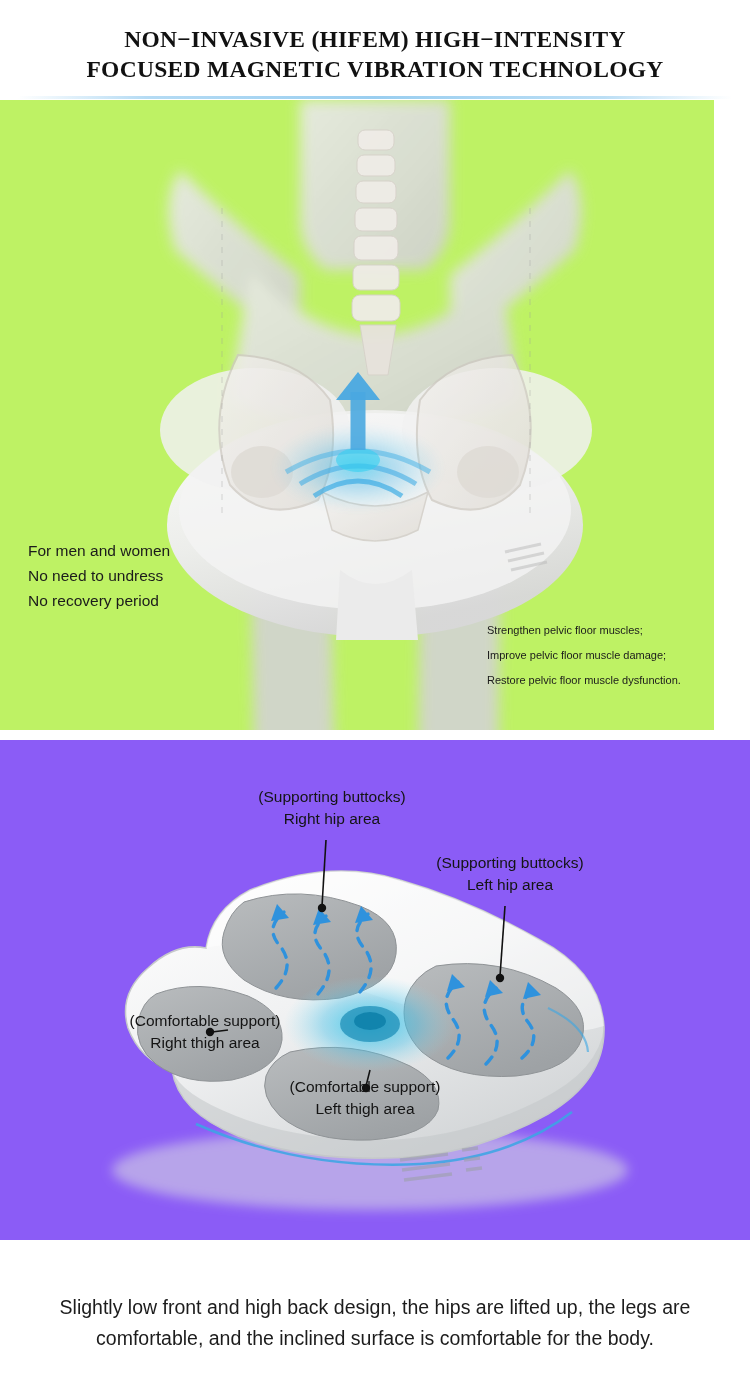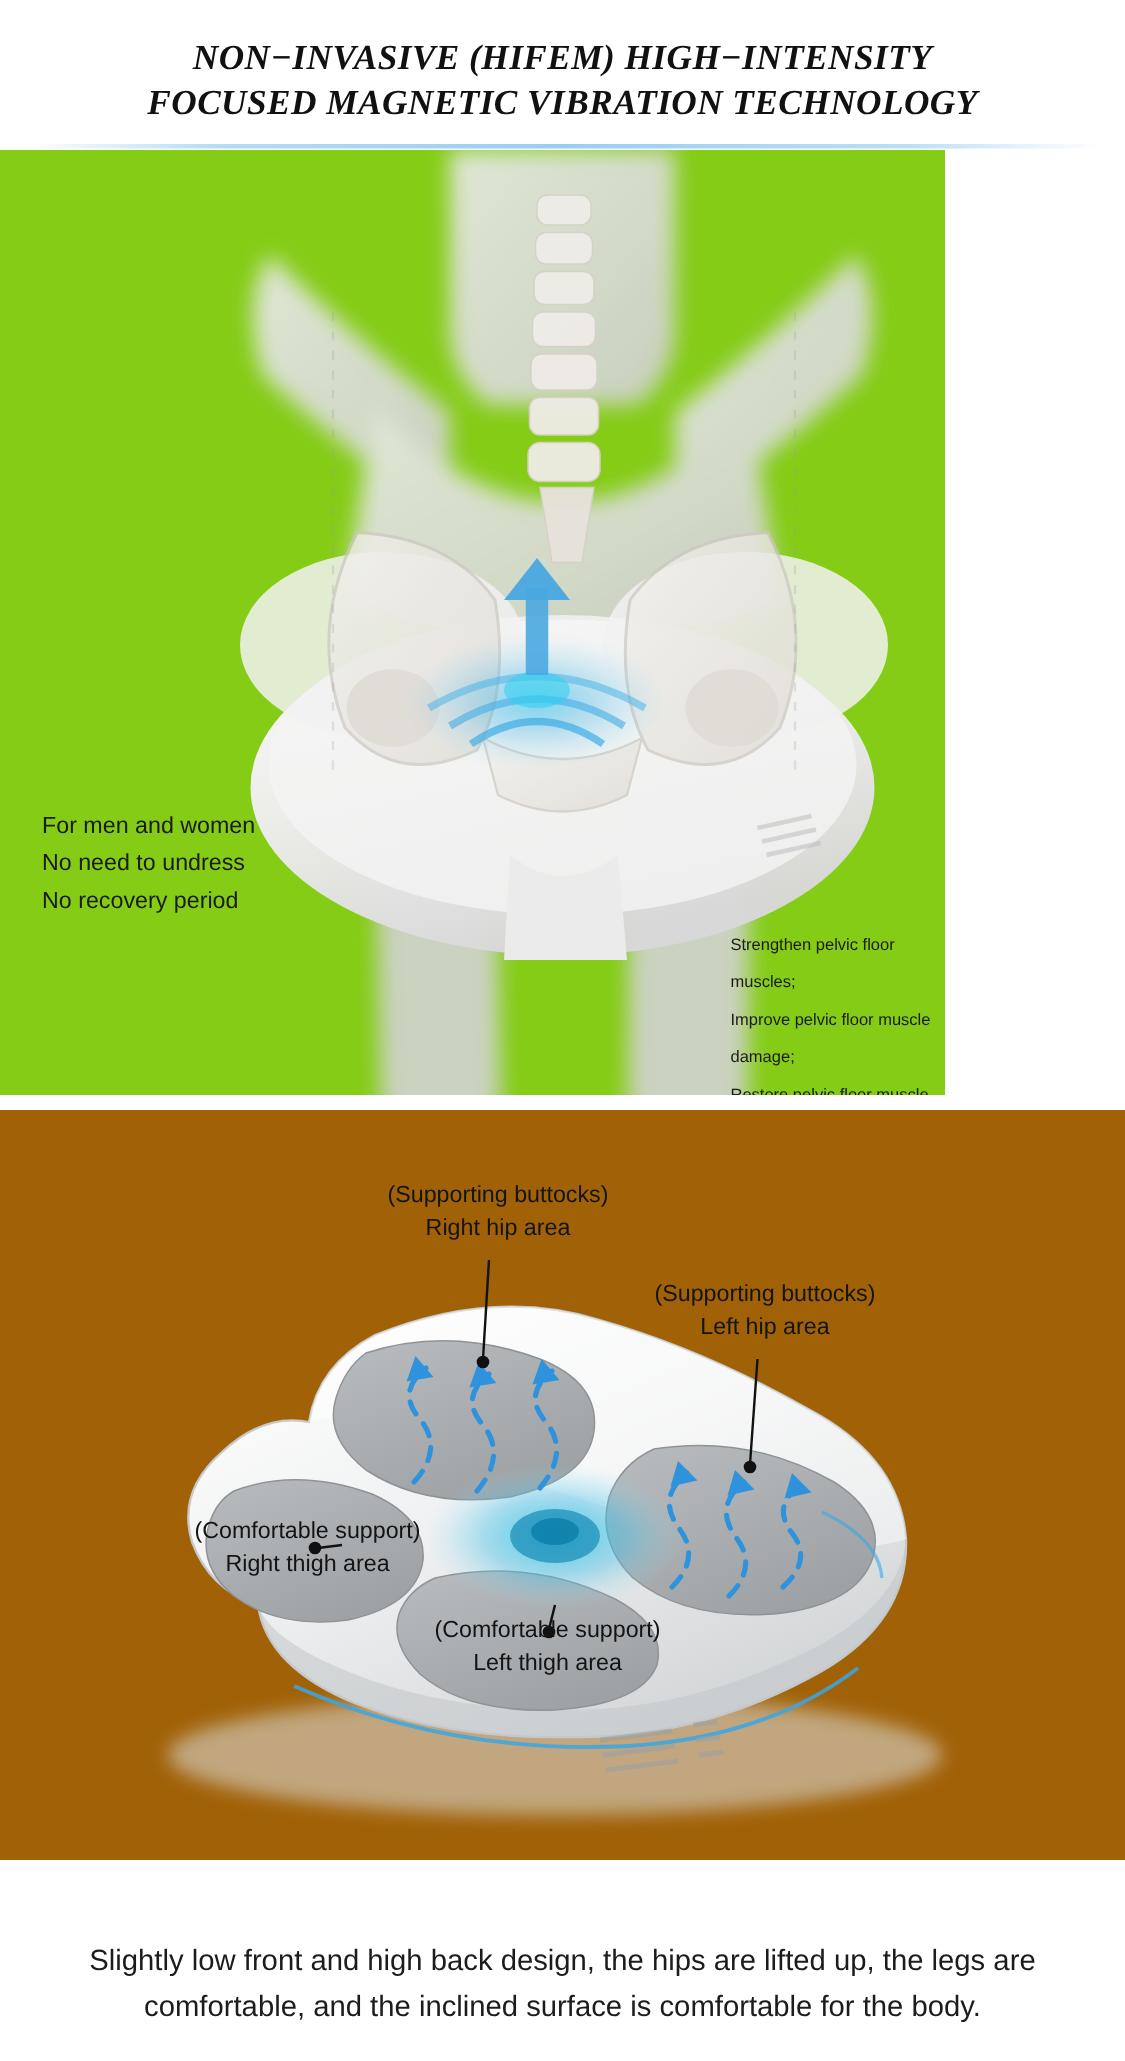--- a/index.html
+++ b/index.html
@@ -25,42 +25,41 @@
     text-align: center;
   }
   .header h1 {
     margin: 0;
     font-family: "Liberation Serif", serif;
     font-weight: bold;
     font-size: 23.5px;
     line-height: 30px;
     letter-spacing: 0.3px;
     color: #111;
-    font-style: italic;
   }
   .header .line2 { display: block; }
 
   .hero-divider {
     position: absolute;
     top: 96px;
     left: 18px;
     width: 714px;
     height: 3px;
     background: linear-gradient(to right, rgba(120,190,235,0) 0%, rgba(120,190,235,.55) 18%, rgba(120,190,235,.75) 50%, rgba(120,190,235,.5) 82%, rgba(120,190,235,0) 100%);
   }
 
   
   .hero {
     position: absolute;
     top: 100px;
     left: 0;
-    width: 630px;
+    width: 714px;
     height: 630px;
     overflow: hidden;
-    background: #84cc16;
+    background: #bef264;
   }
   .hero svg { position: absolute; top: 0; left: 0; }
 
   .hero-note-left {
     position: absolute;
     left: 28px;
     top: 438px;
     font-size: 15.5px;
     line-height: 25px;
     color: #1b1b1b;
@@ -77,21 +76,21 @@
   }
 
   
   .zones {
     position: absolute;
     top: 740px;
     left: 0;
     width: 750px;
     height: 500px;
     overflow: hidden;
-    background: #a16207;
+    background: #8b5cf6;
   }
   .zones svg { position: absolute; top: 0; left: 0; }
 
   .callout {
     position: absolute;
     font-size: 15.5px;
     line-height: 22px;
     color: #141414;
     text-align: center;
     white-space: pre-line;

